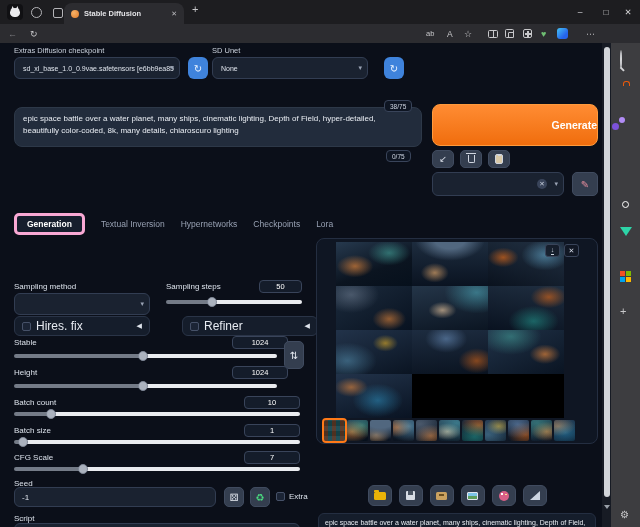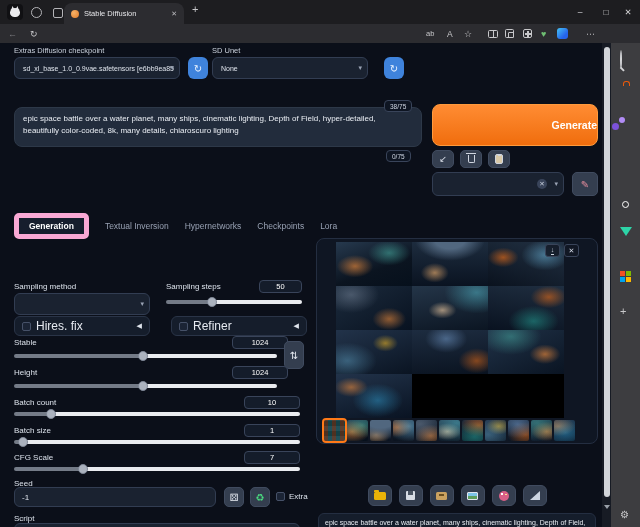--- a/index.html
+++ b/index.html
@@ -12,21 +12,21 @@
     overflow:hidden;}
   .blogo::after{content:"";position:absolute;left:3px;top:4px;width:10px;height:9px;background:#e9e9ec;
     border-radius:50% 50% 45% 45%;}
   .blogo::before{content:"";position:absolute;left:4px;top:2px;width:8px;height:4px;background:#e9e9ec;
     clip-path:polygon(0 100%,20% 0,45% 100%,55% 100%,80% 0,100% 100%);z-index:2;}
   .bws{position:absolute;left:31px;top:7px;width:11px;height:11px;border:1.5px solid #b4b4b8;border-radius:50%;}
   .btact{position:absolute;left:53px;top:8px;width:10px;height:10px;border:1.5px solid #b4b4b8;border-radius:2px;}
   .tab{position:absolute;left:64px;top:3px;width:120px;height:21px;background:#2c2c30;border-radius:8px 8px 0 0;
     display:flex;align-items:center;padding:0 7px;gap:5px;}
   .favicon{width:8px;height:8px;border-radius:50%;background:radial-gradient(circle at 35% 35%,#f7b267,#e07b2a);}
-  .tabtitle{font-size:7.5px;color:#e4e4e7;flex:1;white-space:nowrap;overflow:hidden;}
+  .tabtitle{font-size:7.5px;color:#e4e4e7;flex:1;white-space:nowrap;overflow:hidden;font-weight:bold;}
   .tabclose{font-size:7px;color:#b9b9bd;cursor:default;}
   .newtab{position:absolute;left:192px;top:3px;font-size:11px;color:#c6c6c9;}
   .wctl{position:absolute;top:0;height:24px;width:24px;display:flex;align-items:center;justify-content:center;
     font-size:8.5px;color:#d4d4d6;}
   .toolbar{position:absolute;left:0;top:24px;width:640px;height:19px;background:#2c2c30;}
   .tbico{position:absolute;top:3px;height:13px;display:flex;align-items:center;justify-content:center;
     font-size:9px;color:#c8c8cb;}
   .urlbar{position:absolute;left:48px;top:26.5px;width:304px;height:14px;border-radius:7px;background:#1e1e21;
     display:flex;align-items:center;padding:0 8px;gap:5px;}
   .i-info{width:8px;height:8px;border:1px solid #a9a9ad;border-radius:50%;position:relative;flex:none;}
@@ -68,21 +68,21 @@
     justify-content:center;position:absolute;width:22px;height:18px;color:#dbe1ea;font-size:9px;}
   .i-trash{width:7px;height:8px;border:1px solid #cfd5df;border-top:none;border-radius:0 0 2px 2px;position:relative;}
   .i-trash::before{content:"";position:absolute;top:-2.5px;left:-2.5px;width:10px;height:1.3px;background:#cfd5df;}
   .i-clip{width:8px;height:10px;border:1px solid #cfd5df;border-radius:2px;background:#d8c9a8;position:relative;}
   .i-clip::before{content:"";position:absolute;top:-1.5px;left:2px;width:3px;height:2px;background:#cfd5df;}
   .clearx{width:10px;height:10px;border-radius:50%;background:#39445a;color:#c9d1de;font-size:6.5px;
     line-height:10px;text-align:center;position:absolute;right:16px;top:6px;}
 
   .subtabs{position:absolute;left:14px;top:170px;display:flex;gap:16px;align-items:center;font-size:8.5px;}
   .stab{color:#98a1b3;}
-  .stab.active{color:#fff;background:#161e2d;border:5px solid #f9a8d4;border-radius:5px;padding:3px 10px;font-weight:bold;}
+  .stab.active{color:#fff;background:#161e2d;border:3px solid #f9a8d4;border-radius:5px;padding:3px 10px;font-weight:bold;}
 
   
   .params{position:absolute;left:14px;top:236px;width:290px;}
   .pl{position:absolute;font-size:8px;color:#dbe1ea;}
   .vbox{position:absolute;height:13px;background:#141c2a;border:1px solid #39445a;border-radius:4px;
     color:#fff;font-size:7.5px;text-align:center;line-height:11px;}
   .track{position:absolute;height:4px;border-radius:2px;
     background:linear-gradient(90deg,#747b87 var(--p),#e9ebef var(--p));}
   .thumbc{position:absolute;left:var(--p);top:-3.5px;width:10px;height:10px;margin-left:-5px;border-radius:50%;
     background:#abb2be;border:1px solid #7d8594;}
@@ -272,21 +272,21 @@
       <div class="vbox" style="left:245px;top:1px;width:43px">50</div>
       <div class="track" style="left:152px;top:21px;width:136px;--p:34%">
           <div class="thumbc"></div>
         </div>
 
       <div class="acc" style="left:0;top:37px;width:136px">
         <span class="chk"></span>
         <span class="acclab">Hires. fix</span>
         <span class="accarr">◀</span>
       </div>
-      <div class="acc" style="left:157px;top:37px;width:136px">
+      <div class="acc" style="left:168px;top:37px;width:136px">
         <span class="chk"></span>
         <span class="acclab">Refiner</span>
         <span class="accarr">◀</span>
       </div>
 
       <span class="pl" style="left:0;top:59px">Stable</span>
       <div class="vbox" style="left:218px;top:57px;width:56px">1024</div>
       <div class="track" style="left:0;top:75px;width:263px;--p:49%">
           <div class="thumbc"></div>
         </div>

